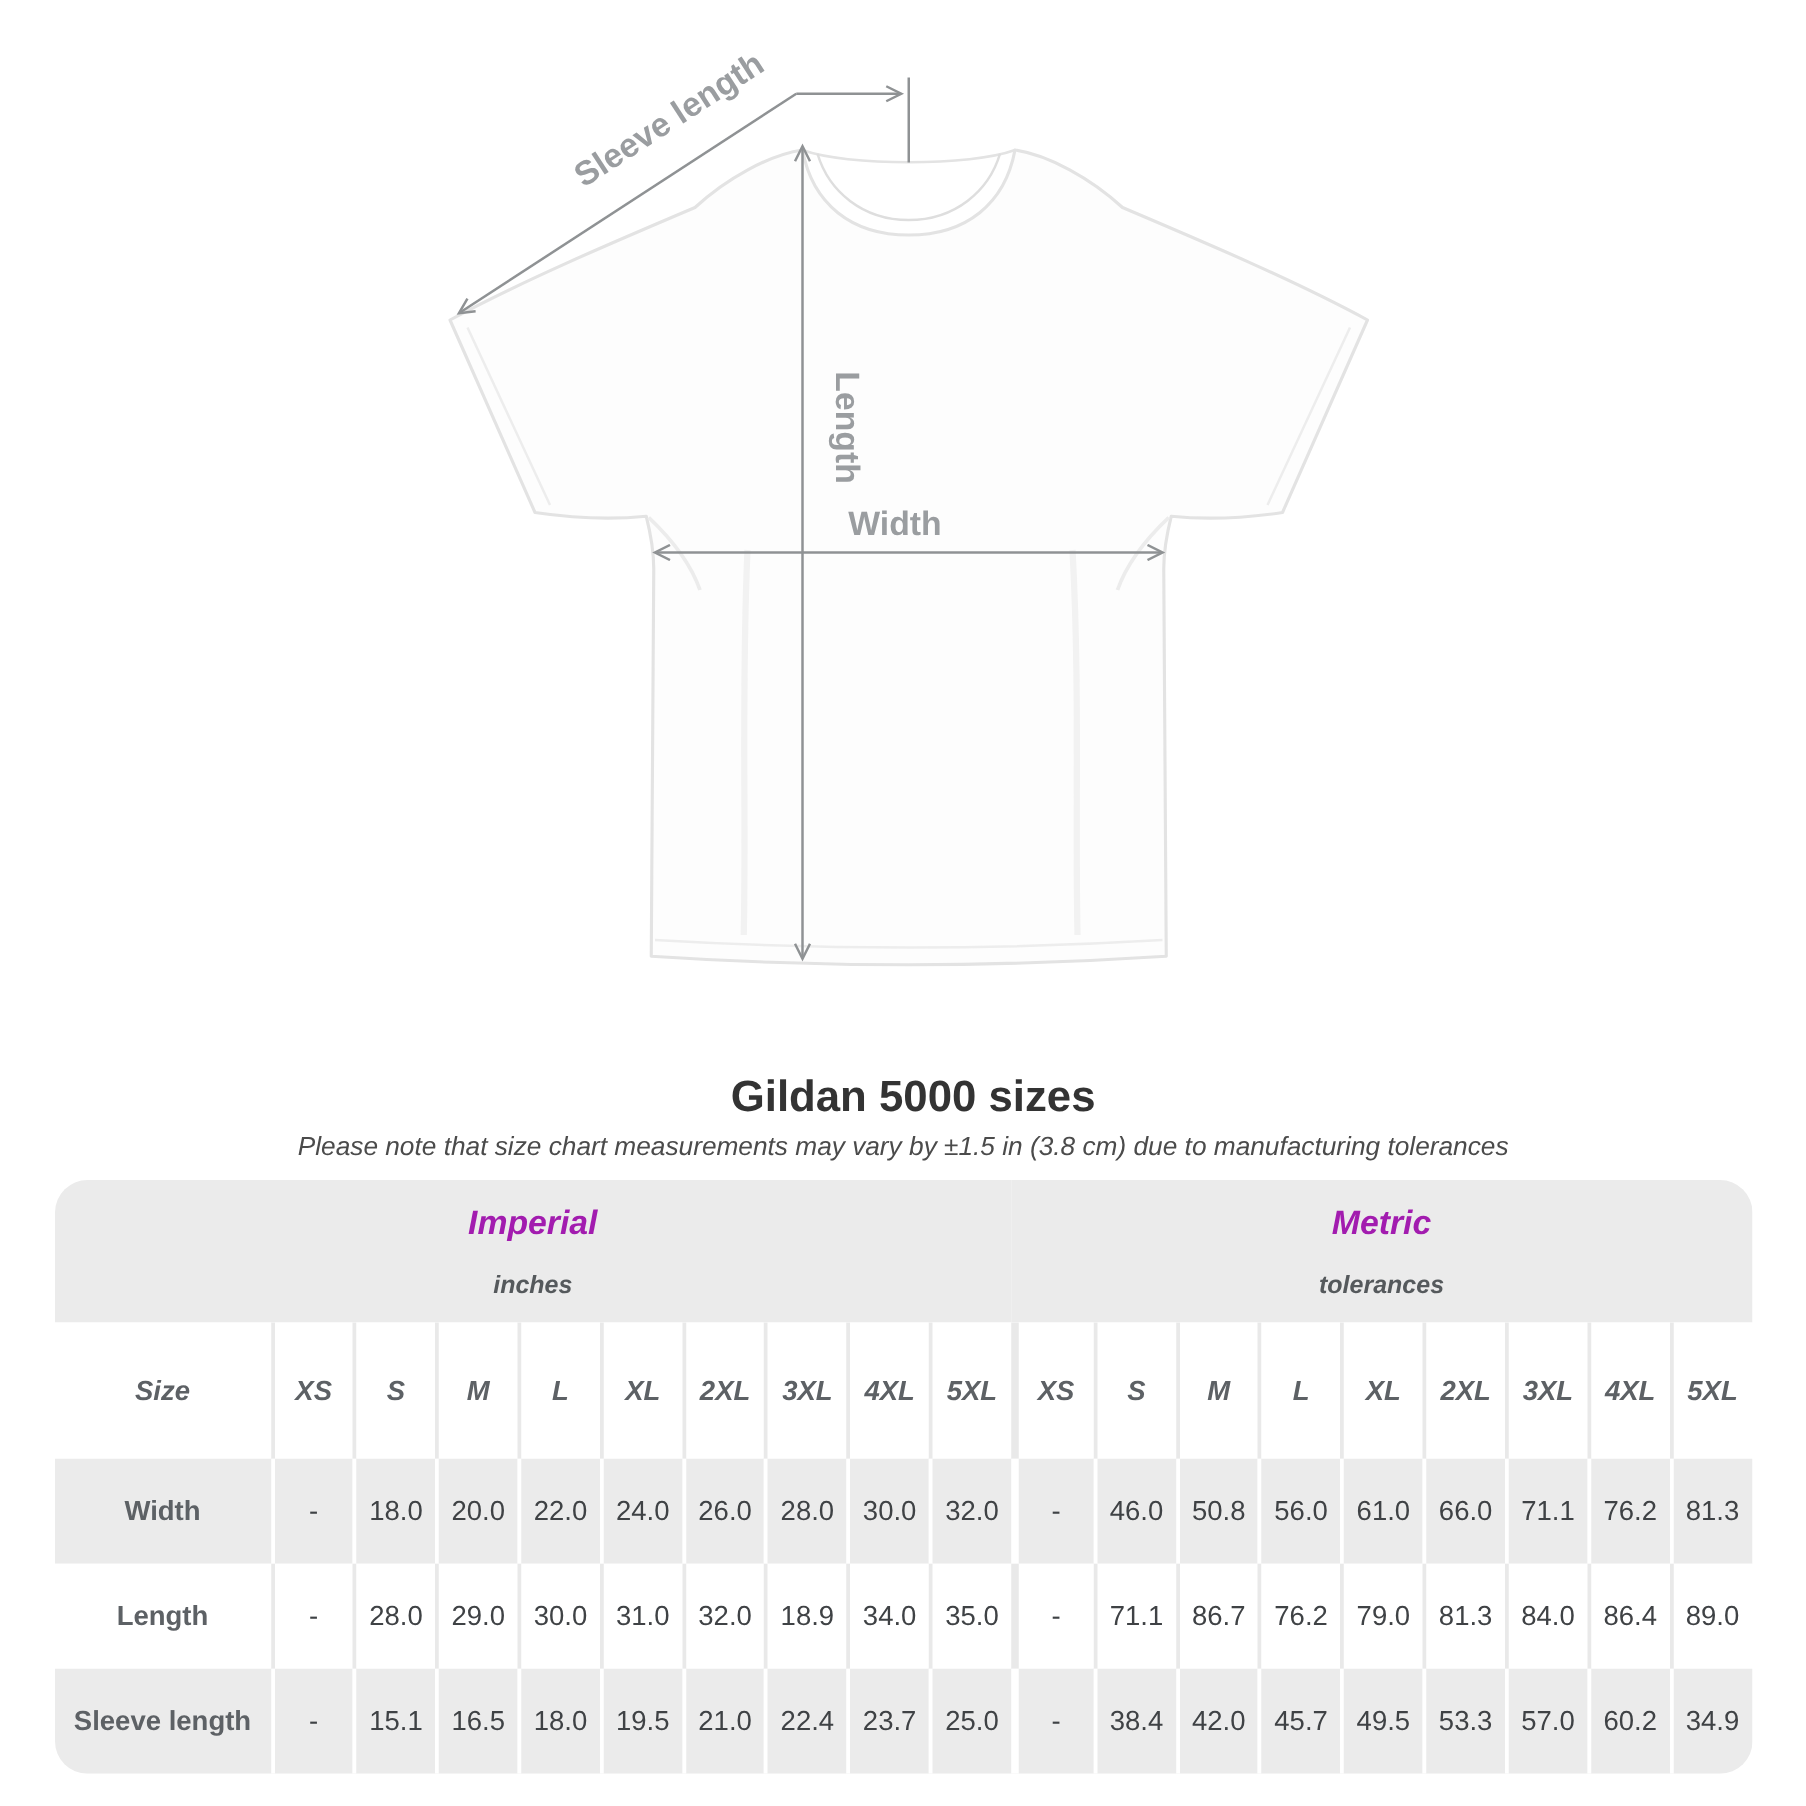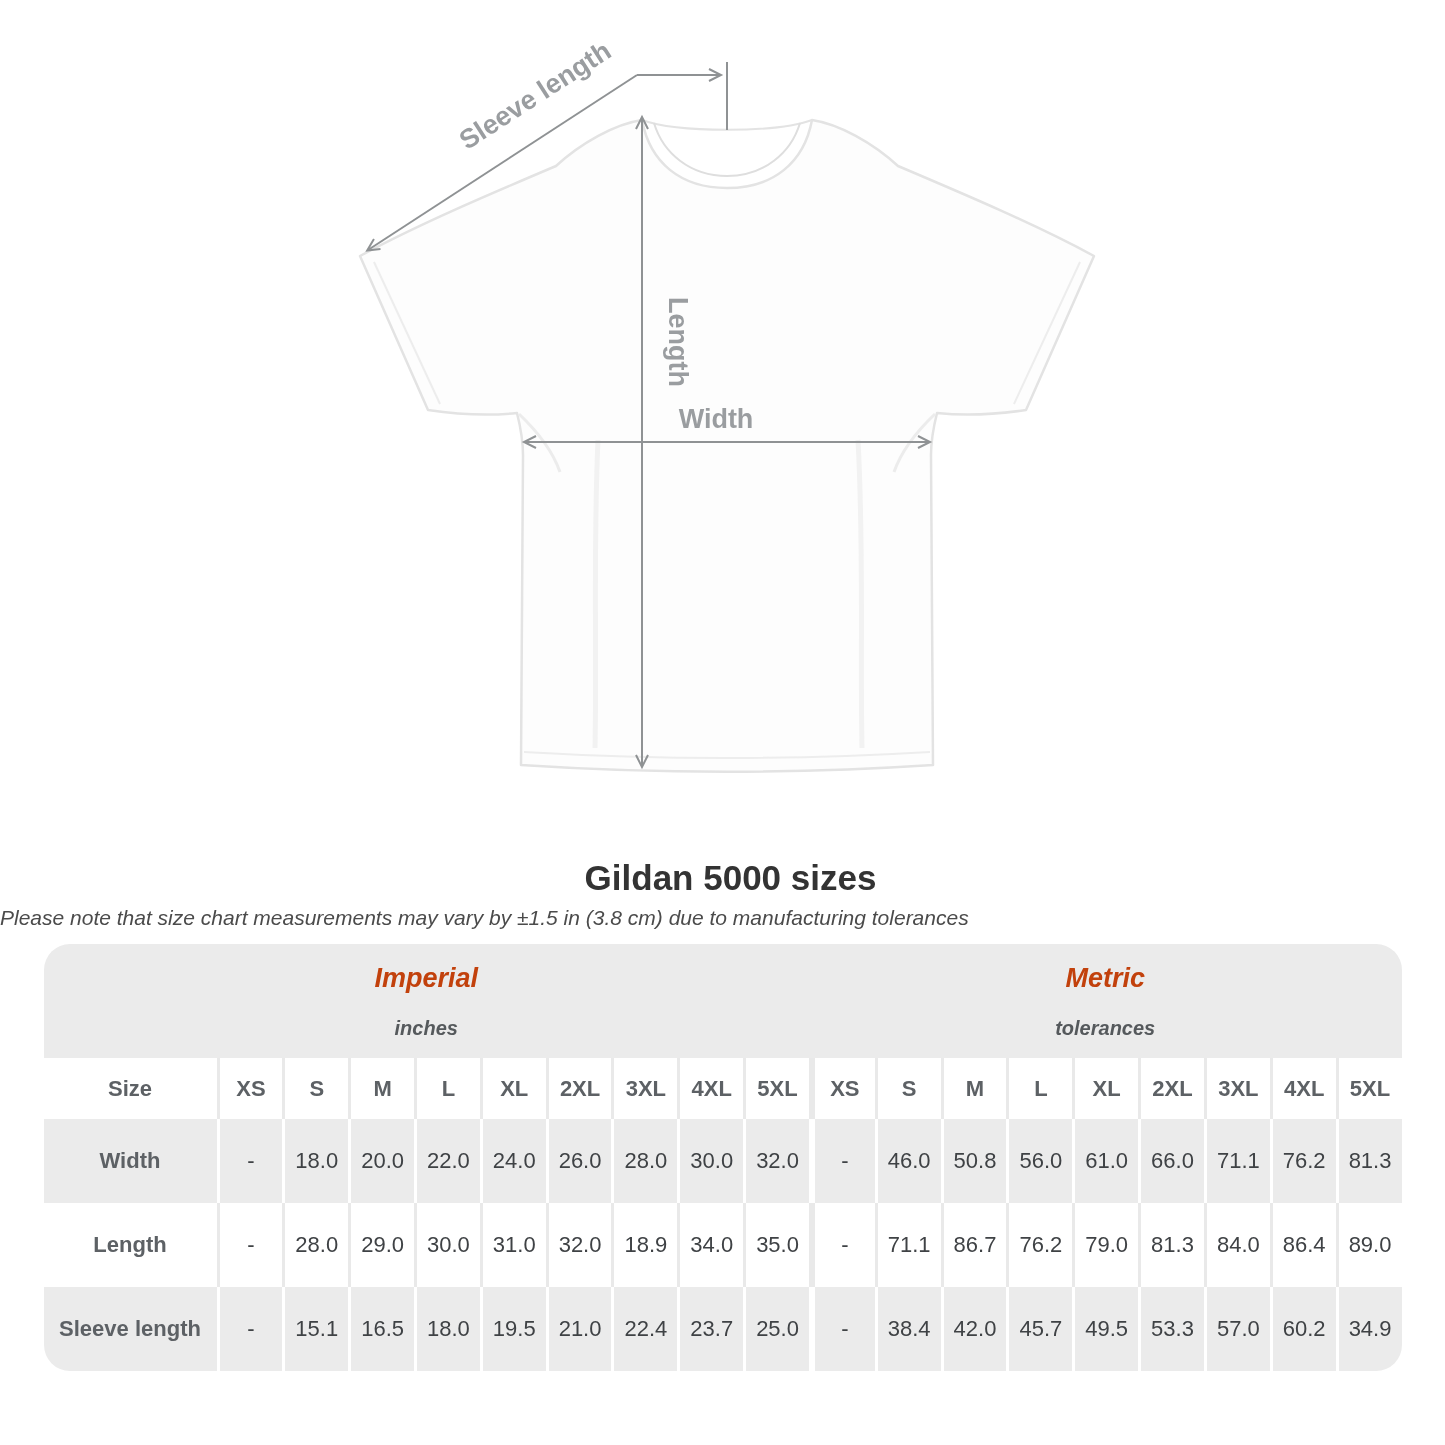--- a/index.html
+++ b/index.html
@@ -31,20 +31,21 @@
     margin: 28px 0 8px 0;
     text-align: center;
     font-size: 35px;
     line-height: 1.15;
     font-weight: bold;
     color: #333333;
     padding-left: 16px;
   }
   .page-subtitle {
     margin: 0;
+    text-align: center;
     font-style: italic;
     font-size: 21px;
     color: #4b4b4b;
   }
 
   
   .table-card {
     width: 1358px;
     margin: 14px auto 0 auto;
     border-radius: 26px;
@@ -65,30 +66,30 @@
   }
   .tbl tr > *:first-child { border-left: none; }
   .tbl .mid { border-left-width: 6px; }
 
   .tbl tr.band { height: 114px; }
   .tbl tr.band > th { background: #ebebeb; border-left: none; }
   .band-title {
     font-weight: bold;
     font-style: italic;
     font-size: 27px;
-    color: #c2410c;
+    color: #a21caf;
   }
   .band-sub {
     margin-top: 23px;
     font-style: italic;
     font-size: 20px;
     color: #55595c;
   }
 
-  .tbl tr.head { height: 61px; }
+  .tbl tr.head { height: 109px; font-style: italic; }
   .tbl tr.head > th {
     background: #ffffff;
     border-left-color: #e9e9e9;
     font-weight: bold;
     font-size: 22px;
     color: #5d6165;
   }
 
   .tbl tr.data { height: 84px; }
   .tbl tr.data > td { font-size: 22px; color: #3f4245; }

